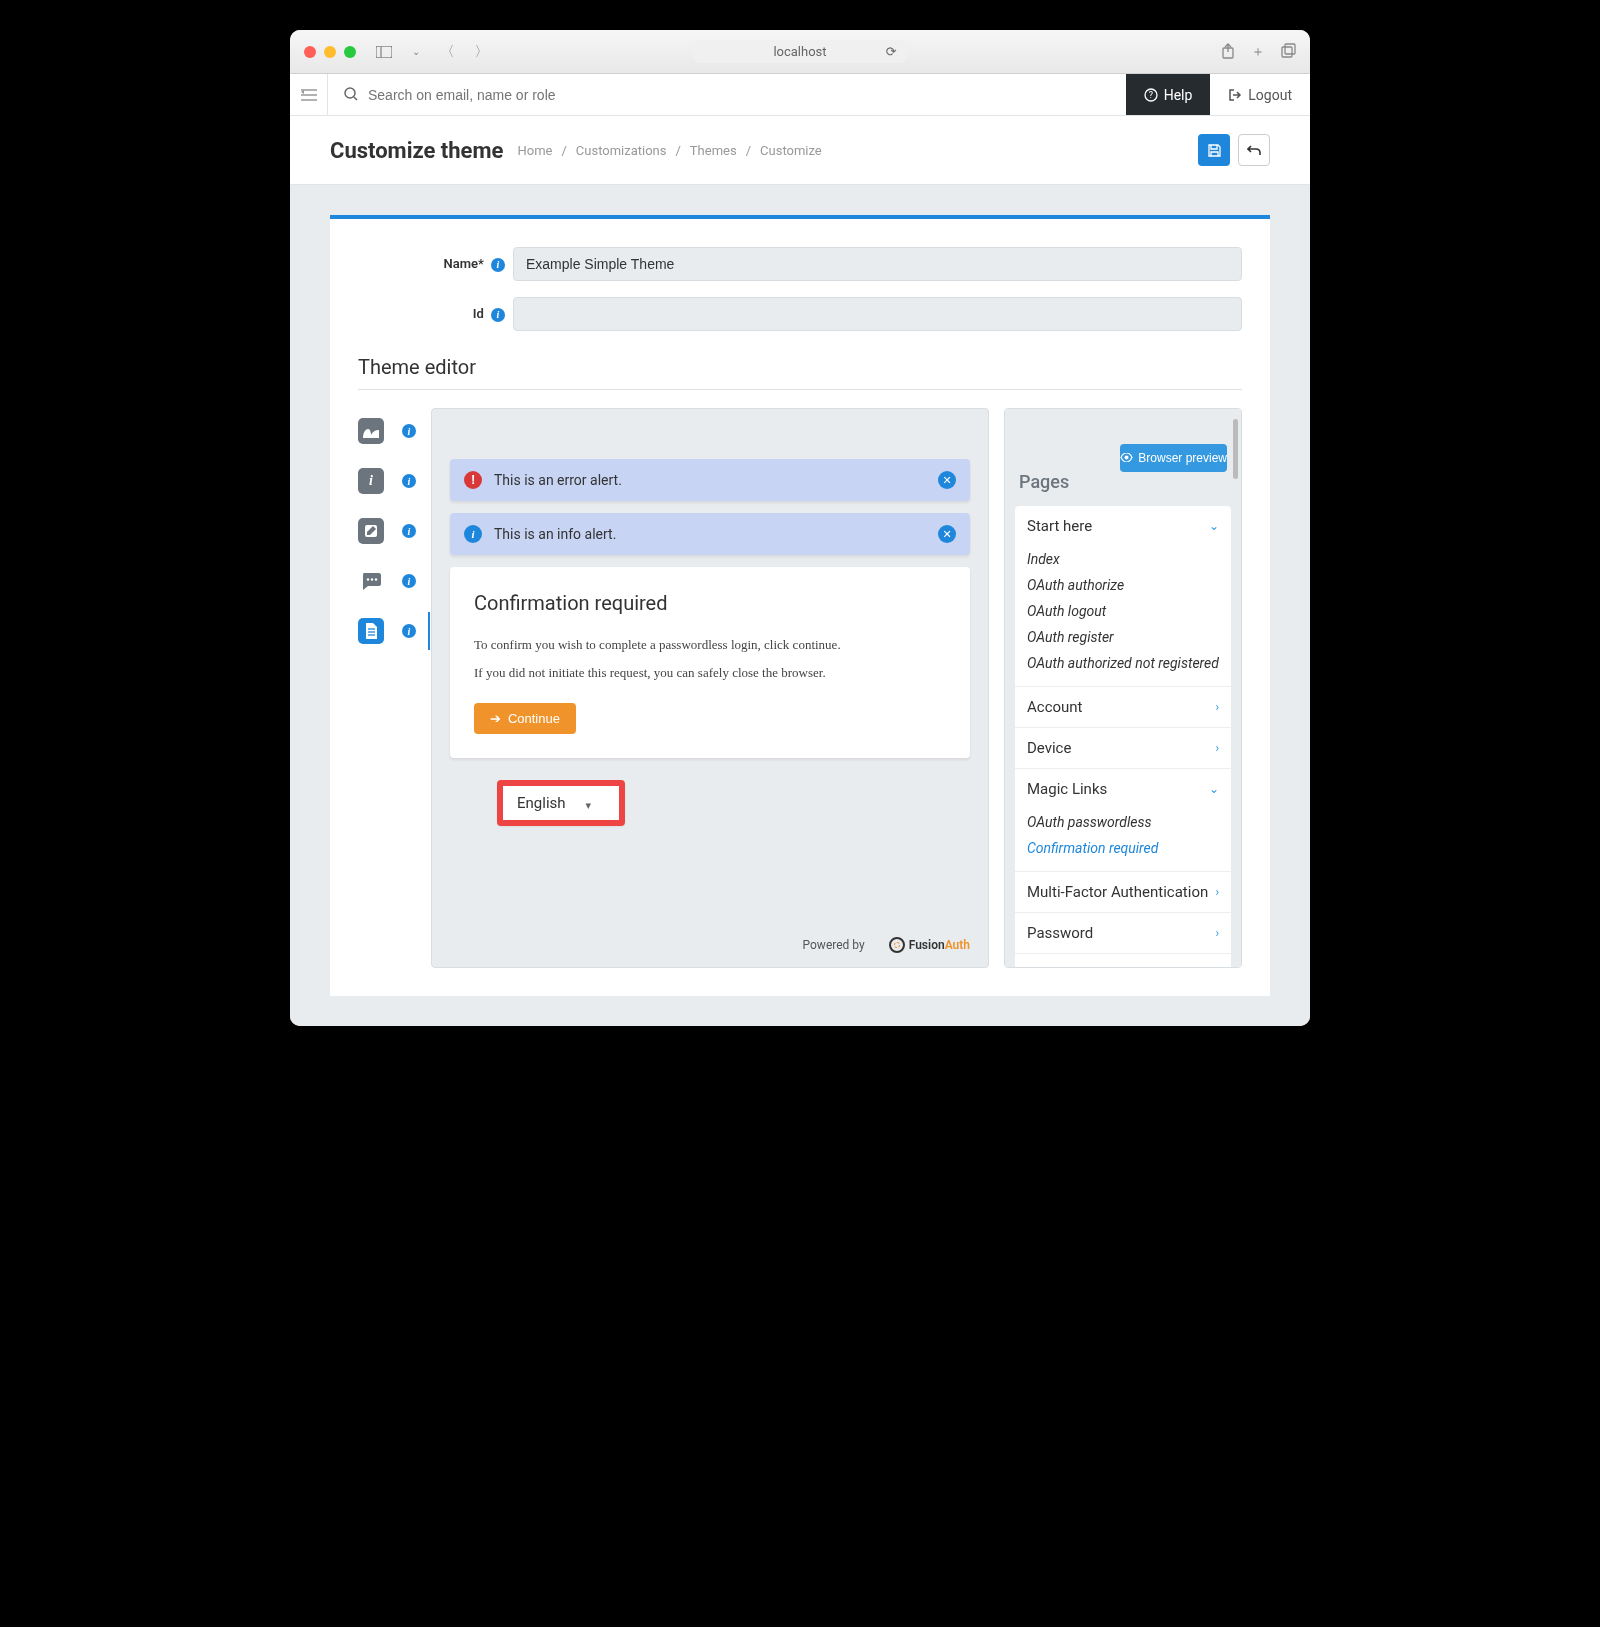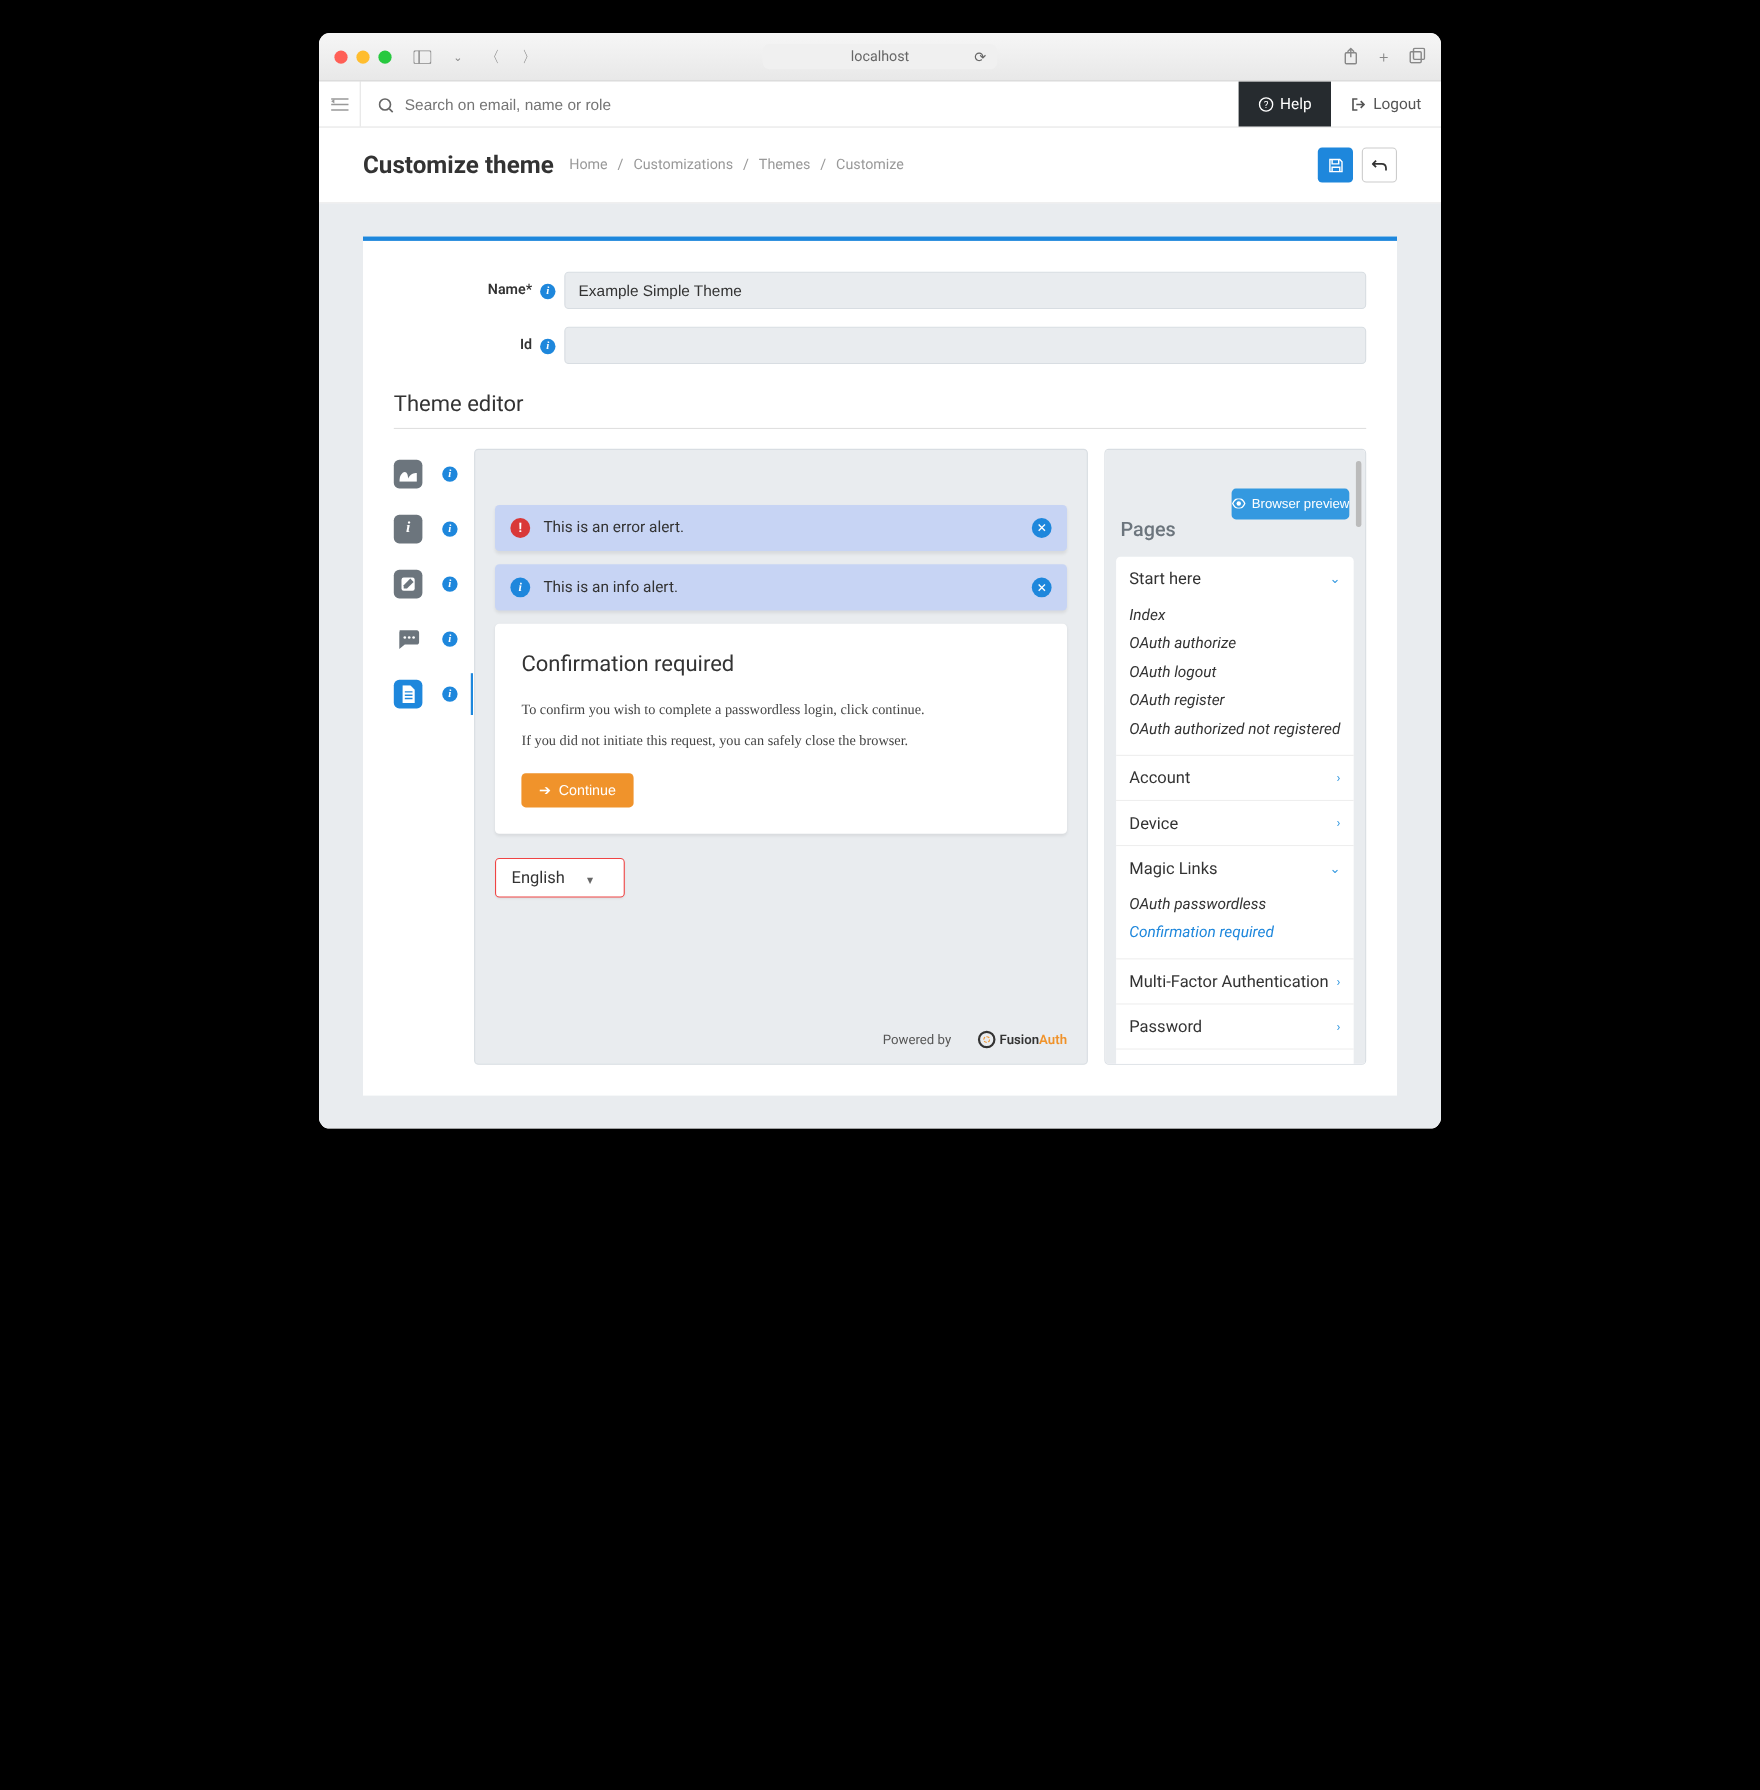--- a/index.html
+++ b/index.html
@@ -7,21 +7,21 @@
 .mac-window { background: #fff; border-radius: 10px; overflow: hidden; max-width: 1020px; margin: 0 auto; box-shadow: 0 20px 60px rgba(0,0,0,0.5); }
 .titlebar { background: linear-gradient(#f6f6f6,#e8e8e8); height: 44px; display: flex; align-items: center; padding: 0 14px; border-bottom: 1px solid #d0d0d0; position: relative; }
 .traffic { display: flex; gap: 8px; }
 .t-dot { width: 12px; height: 12px; border-radius: 50%; }
 .t-red { background: #ff5f56; } .t-yellow { background: #ffbd2e; } .t-green { background: #27c93f; }
 .tb-btns { display: flex; gap: 20px; margin-left: 20px; color: #888; align-items: center; }
 .tb-addr { position: absolute; left: 50%; transform: translateX(-50%); background: #f0f0f0; border-radius: 6px; padding: 4px 80px; color: #666; font-size: 13px; display: flex; align-items: center; gap: 12px; }
 .tb-right { margin-left: auto; display: flex; gap: 16px; color: #888; }
 .topbar { display: flex; align-items: center; height: 42px; border-bottom: 1px solid #e4e4e4; }
 .menu-toggle { width: 38px; display: flex; align-items: center; justify-content: center; color: #999; border-right: 1px solid #e4e4e4; height: 100%; }
-.search-wrap { flex: 1; display: flex; align-items: flex-end; padding: 0 16px; color: #999; }
+.search-wrap { flex: 1; display: flex; align-items: flex-start; padding: 0 16px; color: #999; }
 .search-wrap input { border: none; outline: none; margin-left: 10px; font-size: 14px; color: #333; width: 300px; }
 .help-btn { background: #262b2f; color: #fff; padding: 0 18px; height: 100%; display: flex; align-items: center; gap: 6px; cursor: pointer; }
 .logout-btn { padding: 0 18px; display: flex; align-items: center; gap: 6px; color: #555; cursor: pointer; height: 100%; }
 .page-header { display: flex; align-items: center; padding: 18px 40px; border-bottom: 1px solid #e4e4e4; }
 .page-title { font-size: 22px; font-weight: 700; color: #333; margin-right: 14px; }
 .crumbs { color: #999; font-size: 13px; display: flex; gap: 9px; }
 .crumbs a { color: #999; text-decoration: none; }
 .hdr-actions { margin-left: auto; display: flex; gap: 8px; }
 .btn-save { background: #1e87dc; border: none; color: #fff; width: 32px; height: 32px; border-radius: 4px; display: flex; align-items: center; justify-content: center; cursor: pointer; }
 .btn-back { background: #fff; border: 1px solid #ccc; width: 32px; height: 32px; border-radius: 4px; display: flex; align-items: center; justify-content: center; cursor: pointer; }
@@ -40,21 +40,21 @@
 .tab-ico { width: 26px; height: 26px; background: #6c757d; border-radius: 5px; display: flex; align-items: center; justify-content: center; color: #fff; }
 .preview-col { flex: 1; background: #e9ecef; border: 1px solid #d8dde2; border-radius: 4px; padding: 50px 18px 18px; min-height: 560px; position: relative; }
 .alert { background: #c7d4f4; border-radius: 4px; padding: 12px 14px; display: flex; align-items: center; gap: 12px; margin-bottom: 12px; box-shadow: 0 2px 3px rgba(0,0,0,0.08); }
 .alert-ico-err { width: 18px; height: 18px; border-radius: 50%; background: #d93838; color: #fff; display: flex; align-items: center; justify-content: center; font-size: 12px; font-weight: bold; }
 .alert-ico-info { width: 18px; height: 18px; border-radius: 50%; background: #1e87dc; color: #fff; display: flex; align-items: center; justify-content: center; font-size: 11px; font-style: italic; font-family: serif; font-weight: bold; }
 .alert-close { margin-left: auto; width: 18px; height: 18px; border-radius: 50%; background: #1e87dc; color: #fff; display: flex; align-items: center; justify-content: center; cursor: pointer; font-size: 11px; }
 .card { background: #fff; border-radius: 4px; padding: 24px; box-shadow: 0 2px 3px rgba(0,0,0,0.08); }
 .card h3 { font-size: 20px; font-weight: 400; color: #333; margin-bottom: 22px; }
 .card p { font-size: 13px; color: #444; margin-bottom: 12px; font-family: Liberation Serif, serif; }
 .btn-continue { background: #f0932b; border: none; color: #fff; padding: 8px 16px; border-radius: 4px; font-size: 13px; display: inline-flex; align-items: center; gap: 7px; cursor: pointer; margin-top: 10px; }
-.lang-sel { margin-top: 22px; background: #fff; border: 1px solid #ef4444; border-radius: 4px; padding: 8px 28px 8px 14px; font-size: 15px; display: inline-flex; align-items: flex-end; gap: 20px; cursor: pointer; box-shadow: 0 1px 2px rgba(0,0,0,0.05); }
+.lang-sel { margin-top: 22px; background: #fff; border: 6px solid #ef4444; border-radius: 4px; padding: 8px 28px 8px 14px; font-size: 15px; display: inline-flex; align-items: flex-end; gap: 20px; cursor: pointer; box-shadow: 0 1px 2px rgba(0,0,0,0.05); margin-left: 47px; }
 .powered { position: absolute; right: 18px; bottom: 14px; font-size: 12px; color: #555; display: flex; align-items: center; gap: 24px; }
 .fusion-logo { display: inline-flex; align-items: center; gap: 4px; font-weight: 600; }
 .fusion-mark { width: 16px; height: 16px; border: 2px solid #333; border-radius: 50%; position: relative; }
 .fusion-mark::after { content:''; position:absolute; inset:3px; border:1px dashed #f0932b; border-radius:50%; }
 .pages-col { width: 238px; background: #e9ecef; border: 1px solid #d8dde2; border-radius: 4px; padding: 14px 10px; max-height: 560px; overflow-y: auto; }
 .pages-hdr { display: flex; align-items: center; justify-content: space-between; margin-bottom: 14px; padding: 0 4px; }
 .pages-hdr h3 { font-size: 18px; font-weight: 500; color: #6c757d; margin-top: 48px; }
 .btn-preview { background: #3499e0; border: none; color: #fff; padding: 7px 0; border-radius: 4px; font-size: 12px; display: flex; align-items: center; gap: 5px; cursor: pointer; }
 .pages-list { background: #fff; border-radius: 4px; }
 .pg-group { border-bottom: 1px solid #eee; }

